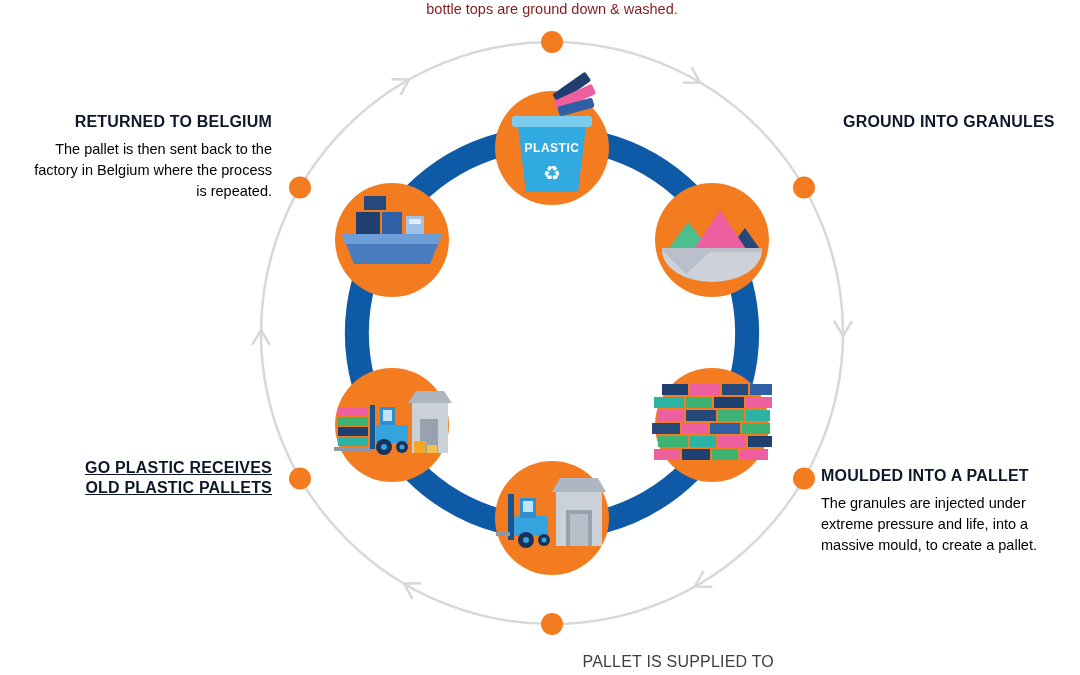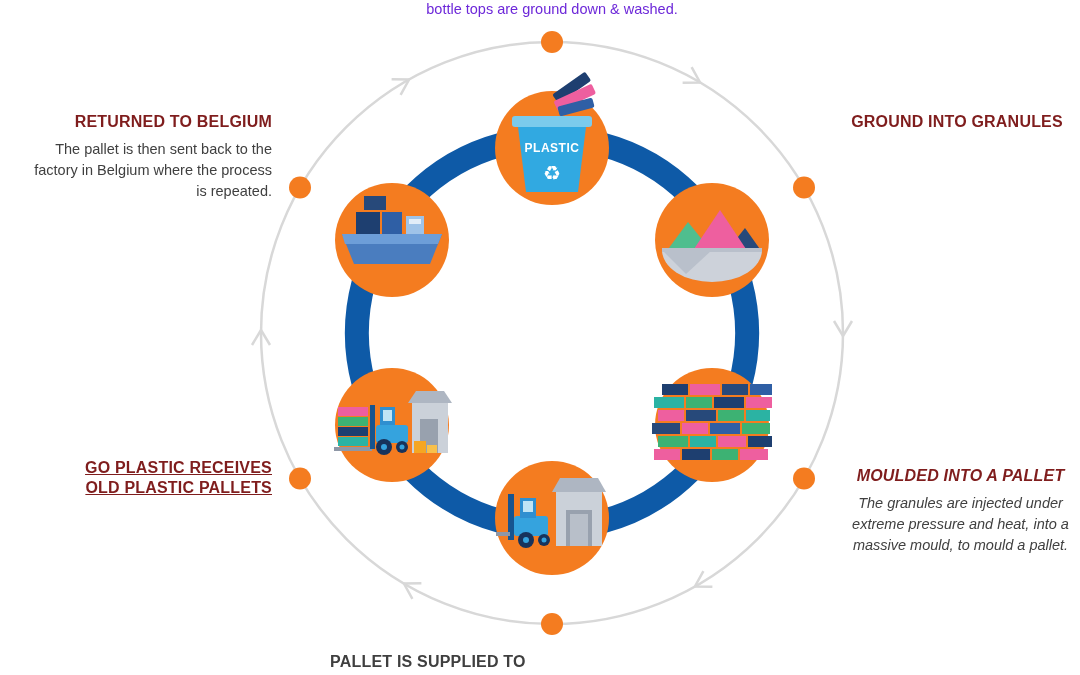--- a/index.html
+++ b/index.html
@@ -9,46 +9,46 @@
     font-family: "Liberation Sans", sans-serif;
     overflow: hidden;
   }
   .canvas { position: relative; width: 1080px; height: 675px; background: #ffffff; }
   .ring-svg { position: absolute; left: 0; top: 0; }
 
   .step-label { position: absolute; }
   .step-label h3 {
     font-size: 16px;
     font-weight: 700;
-    color: #7f1d1d;
+    color: #0f172a;
     letter-spacing: 0.2px;
     line-height: 1.28;
     margin-bottom: 7px;
   }
   .step-label p {
     font-size: 14.5px;
-    color: #404040;
+    color: #000000;
     line-height: 1.42;
   }
   .align-right { text-align: right; }
-  .align-left  { text-align: center; }
+  .align-left  { text-align: left; }
   .step-label.align-right h3.narrow { max-width: 212px; margin-left: auto; text-decoration: underline; }
 
   .caption-top {
     position: absolute;
     text-align: center;
     font-size: 14.5px;
-    color: #6d28d9;
+    color: #7f1d1d;
     line-height: 1.42;
   }
   .caption-bottom {
     position: absolute;
-    text-align: left;
+    text-align: right;
     font-size: 16px;
-    font-weight: 700;
+    font-weight: 400;
     color: #3F3F3F;
     letter-spacing: 0.2px;
   }
 </style>
 </head>
 <body>
 
 <div class="canvas">
 
   <svg class="ring-svg" width="1080" height="675" viewBox="0 0 1080 675">
@@ -200,23 +200,23 @@
 
   <div class="step-label align-right" style="left:20px; top:112px; width:252px;">
     <h3>RETURNED TO BELGIUM</h3>
     <p>The pallet is then sent back to the factory in Belgium where the process is repeated.</p>
   </div>
 
   <div class="step-label align-left" style="left:843px; top:112px; width:228px;">
     <h3>GROUND INTO GRANULES</h3>
   </div>
 
-  <div class="step-label align-left" style="left:843px; top:466px; width:235px;font-style:italic;">
+  <div class="step-label align-left" style="left:821px; top:466px; width:235px;">
     <h3>MOULDED INTO A PALLET</h3>
-    <p>The granules are injected under extreme pressure and heat, into a massive mould, to mould a pallet.</p>
+    <p>The granules are injected under extreme pressure and life, into a massive mould, to create a pallet.</p>
   </div>
 
   <div class="step-label align-right" style="left:18px; top:458px; width:254px;">
     <h3 class="narrow">GO PLASTIC RECEIVES OLD PLASTIC PALLETS</h3>
   </div>
 
   <div class="caption-bottom" style="left:330px; top:653px; width:444px;">PALLET IS SUPPLIED TO</div>
 
 </div>
 

